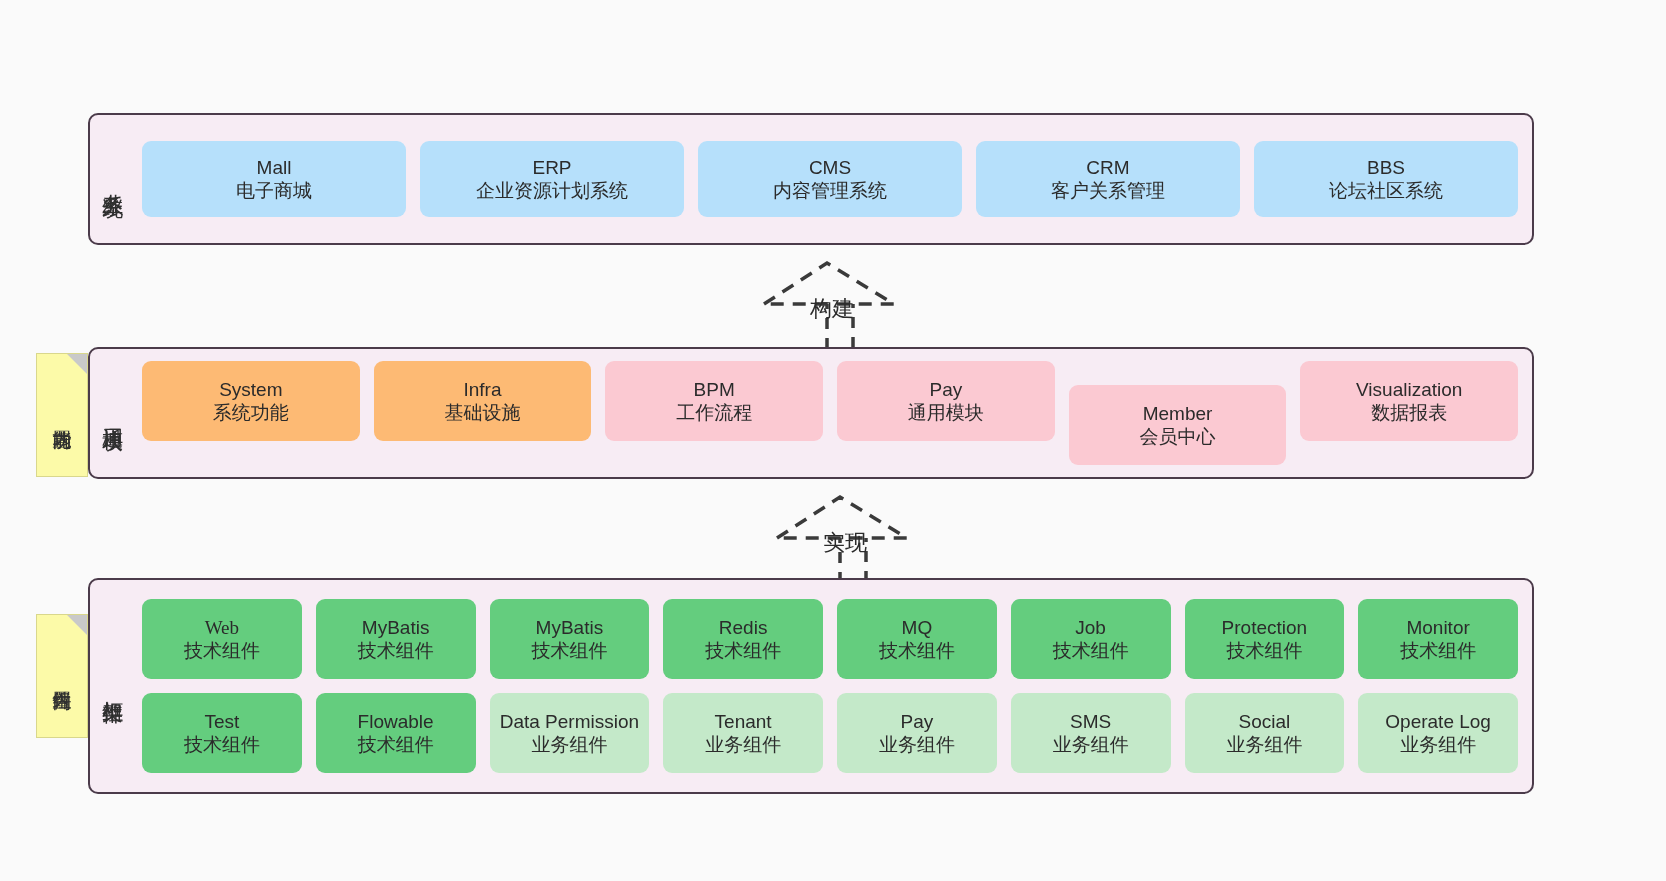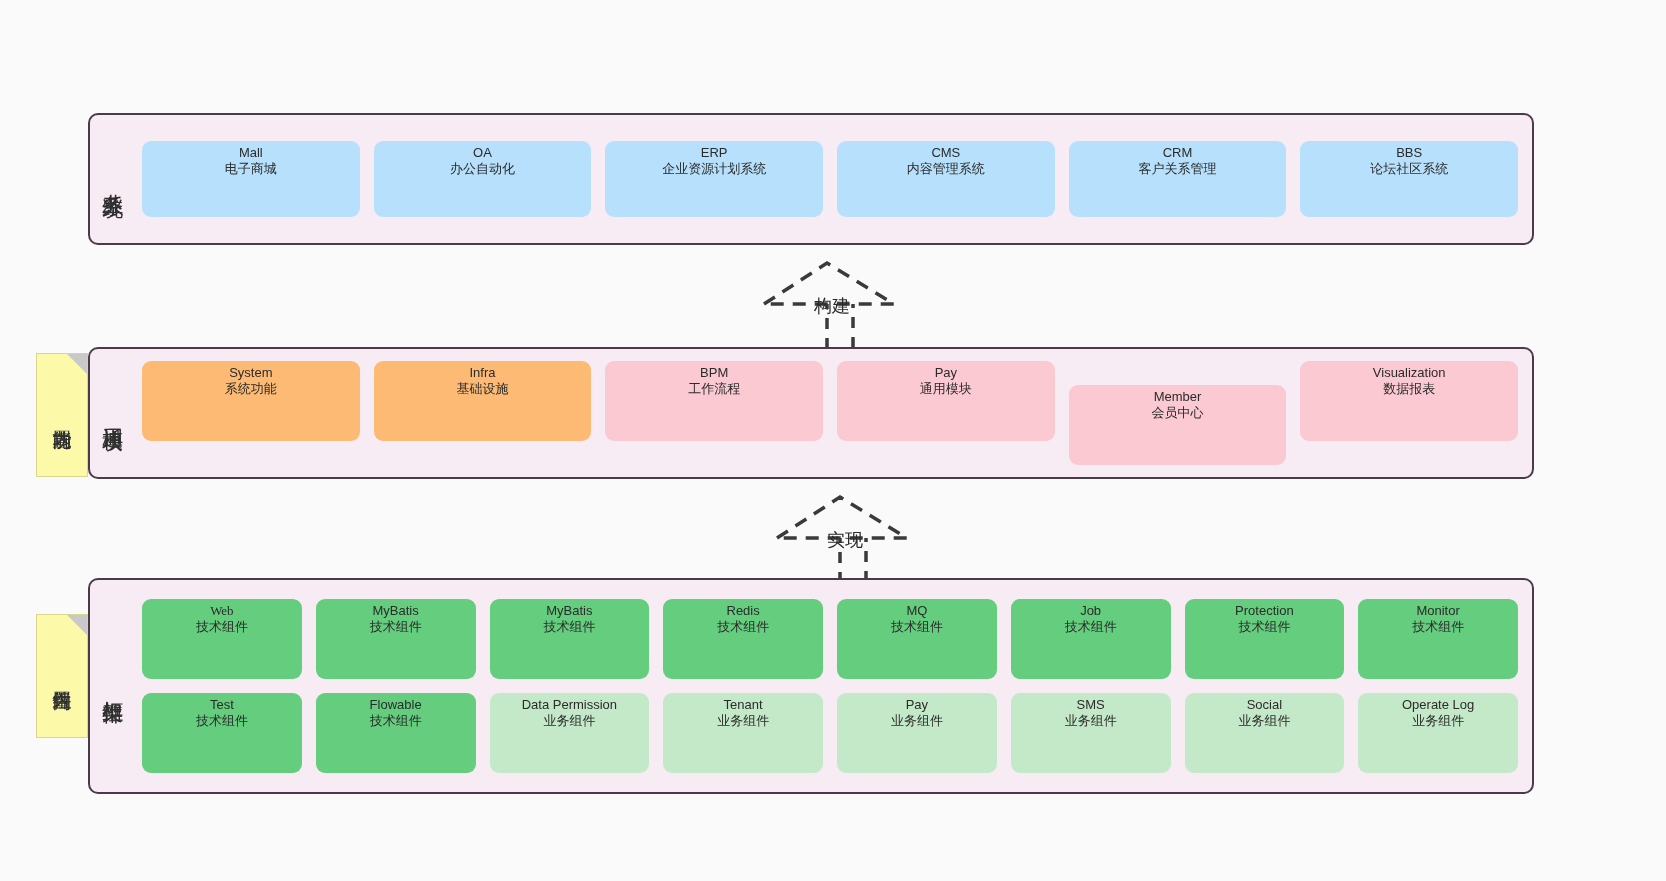--- a/index.html
+++ b/index.html
@@ -65,22 +65,23 @@
     gap: 14px;
   }
 
   .cell {
     flex: 1 1 0;
     box-sizing: border-box;
     border-radius: 9px;
     display: flex;
     flex-direction: column;
     align-items: center;
+    justify-content: center;
     text-align: center;
-    font-size: 13px;
+    font-size: 19px;
     line-height: 1.22;
     color: #2b2b2b;
     padding: 4px 6px;
     min-width: 0;
   }
   .cell .en { white-space: normal; }
   .cell .cn { white-space: nowrap; }
 
   
   .c-blue        { background: #b6e0fb; }
@@ -120,44 +121,40 @@
     position: absolute;
     width: 150px;
     height: 96px;
   }
   .arrow svg { display: block; }
   .arrow-label {
     position: absolute;
     left: 50%;
     transform: translateX(-50%);
     top: 36px;
-    font-size: 18px;
+    font-size: 22px;
     color: #2b2b2b;
     background: transparent;
     padding: 0 2px;
     white-space: nowrap;
     user-select: none;
   }
 </style>
 </head>
 <body>
 
 <div class="canvas">
 
   <div class="layer" style="left:88px; top:113px; width:1446px; height:132px;">
     <div class="layer-title">业务系统</div>
     <div class="layer-body">
       <div class="row">
         <div class="cell c-blue" style="height:76px;">
           <span class="en">Mall</span>
           <span class="cn">电子商城</span>
-        </div>
-        <div class="cell c-blue" style="height:76px;">
-          <span class="en">OA</span>
-          <span class="cn">办公自动化</span>
         </div>
         <div class="cell c-blue" style="height:76px;">
           <span class="en">ERP</span>
           <span class="cn">企业资源计划系统</span>
         </div>
         <div class="cell c-blue" style="height:76px;">
           <span class="en">CMS</span>
           <span class="cn">内容管理系统</span>
         </div>
         <div class="cell c-blue" style="height:76px;">

